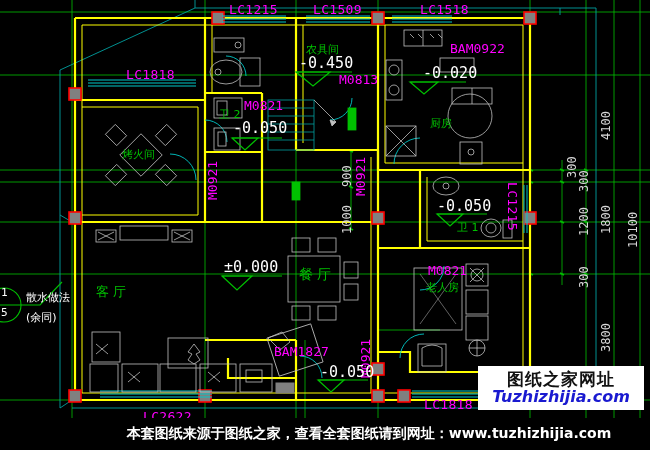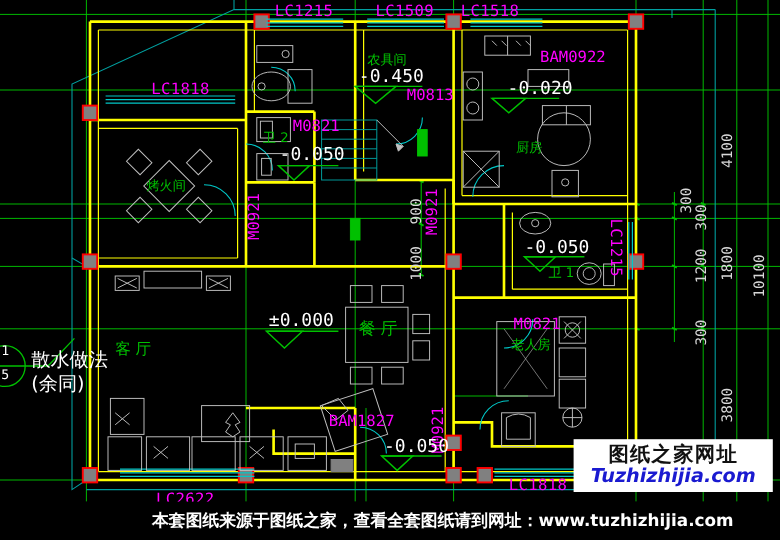--- a/index.html
+++ b/index.html
@@ -7,21 +7,21 @@
        font-family:"DejaVu Sans","Liberation Sans",sans-serif;}
   #cad{position:absolute;left:0;top:0;width:650px;height:450px;}
   .lbl{position:absolute;white-space:nowrap;line-height:1;}
   .win-lbl{color:#ff00ff;font-size:13px;letter-spacing:.3px;font-family:"DejaVu Sans Mono","Liberation Mono",monospace;}
   .door-lbl{color:#ff00ff;font-size:13px;font-family:"DejaVu Sans Mono","Liberation Mono",monospace;}
   .door-lbl.vert{transform:rotate(-90deg);transform-origin:0 0;}
   .room-lbl{color:#00c000;font-size:11px;font-weight:normal;}
   .elev-lbl{color:#ffffff;font-size:15px;font-family:"DejaVu Sans Mono","Liberation Mono",monospace;}
   .dim-lbl{color:#d8d8d8;font-size:12px;font-family:"DejaVu Sans Mono","Liberation Mono",monospace;}
   .dim-lbl.vert{transform:rotate(-90deg);transform-origin:0 0;}
-  .note-lbl{color:#ffffff;font-size:16px;}
+  .note-lbl{color:#ffffff;font-size:11px;}
   #watermark{position:absolute;left:478px;top:366px;width:166px;height:44px;background:#fff;
              display:flex;flex-direction:column;align-items:center;justify-content:center;}
   #wm-cn{color:#111;font-size:17px;font-weight:bold;letter-spacing:1px;line-height:1.05;}
   #wm-en{color:#1a1ad0;font-size:16px;font-weight:bold;font-style:italic;line-height:1.05;}
   #caption{position:absolute;left:0;top:418px;width:650px;height:32px;background:#000;
            display:flex;align-items:center;justify-content:center;padding-left:44px;}
   #caption span{color:#fff;font-size:14px;font-weight:bold;white-space:nowrap;}
 </style>
 </head>
 <body>
@@ -313,24 +313,24 @@
 
     <g stroke="#00c000" stroke-width="1.1" fill="none">
       <circle cx="4" cy="305" r="17"></circle>
       <line x1="-13" y1="305" x2="21" y2="305"></line>
       <polyline points="21,305 40,305 62,282" stroke="#00c000"></polyline>
     </g>
   </svg>
 
   <div class="lbl win-lbl" style="left:229px;top:3px">LC1215</div>
   <div class="lbl win-lbl" style="left:313px;top:3px">LC1509</div>
-  <div class="lbl win-lbl" style="left:384px;top:3px">LC1518</div>
+  <div class="lbl win-lbl" style="left:420px;top:3px">LC1518</div>
   <div class="lbl win-lbl" style="left:126px;top:68px">LC1818</div>
   <div class="lbl win-lbl" style="left:519px;top:182px;transform:rotate(90deg);transform-origin:0 0;">LC1215</div>
-  <div class="lbl win-lbl" style="left:130px;top:410px">LC2622</div>
+  <div class="lbl win-lbl" style="left:143px;top:410px">LC2622</div>
   <div class="lbl win-lbl" style="left:424px;top:398px">LC1818</div>
 
   <div class="lbl door-lbl" style="left:244px;top:99px">M0821</div>
   <div class="lbl door-lbl" style="left:339px;top:73px">M0813</div>
   <div class="lbl door-lbl" style="left:450px;top:42px">BAM0922</div>
   <div class="lbl door-lbl vert" style="left:206px;top:200px">M0921</div>
   <div class="lbl door-lbl vert" style="left:354px;top:196px">M0921</div>
   <div class="lbl door-lbl" style="left:428px;top:264px">M0821</div>
   <div class="lbl door-lbl vert" style="left:359px;top:378px">M0921</div>
   <div class="lbl door-lbl" style="left:274px;top:345px">BAM1827</div>

